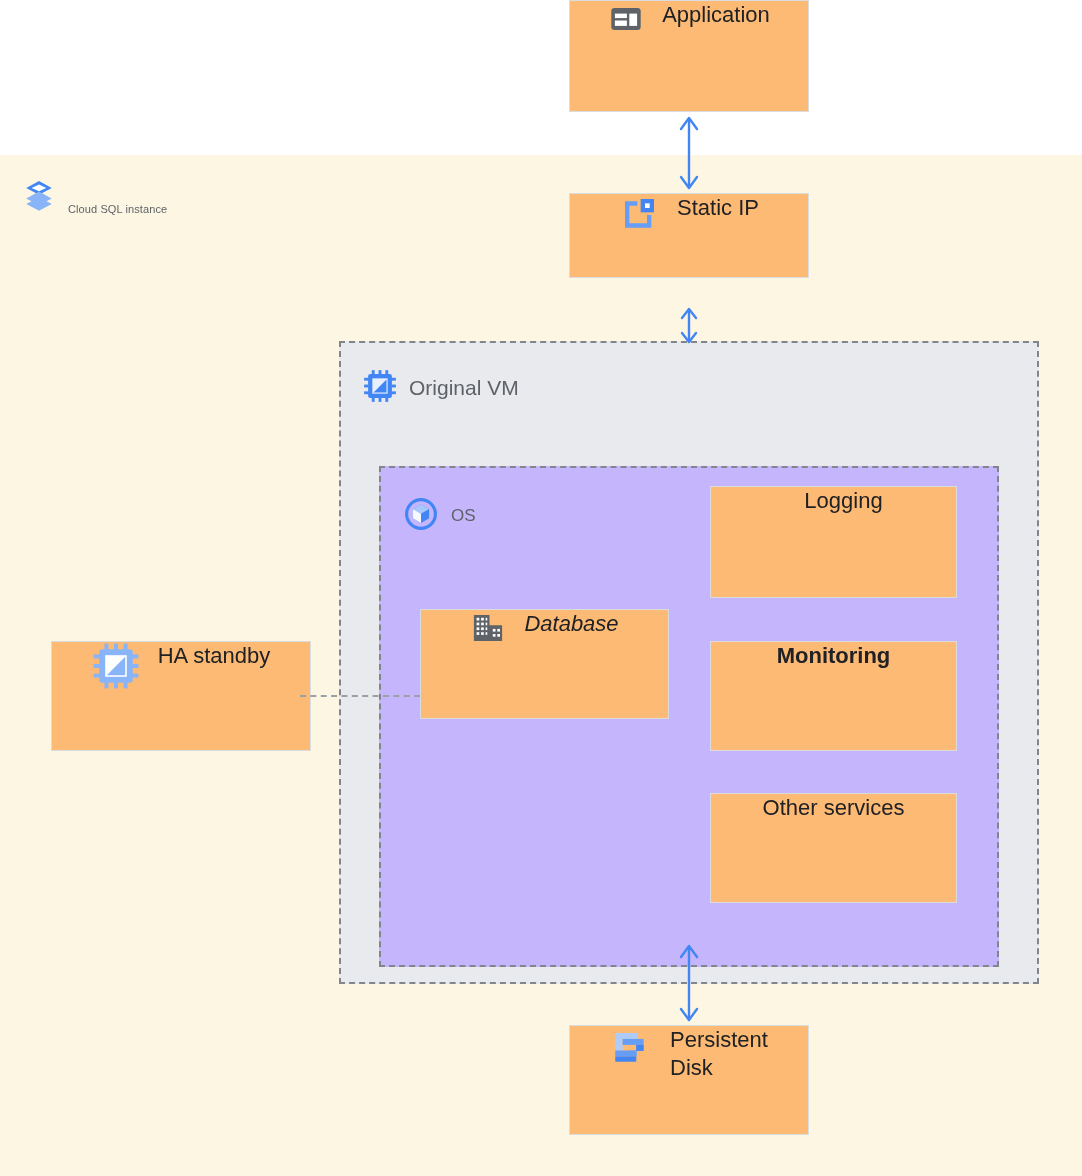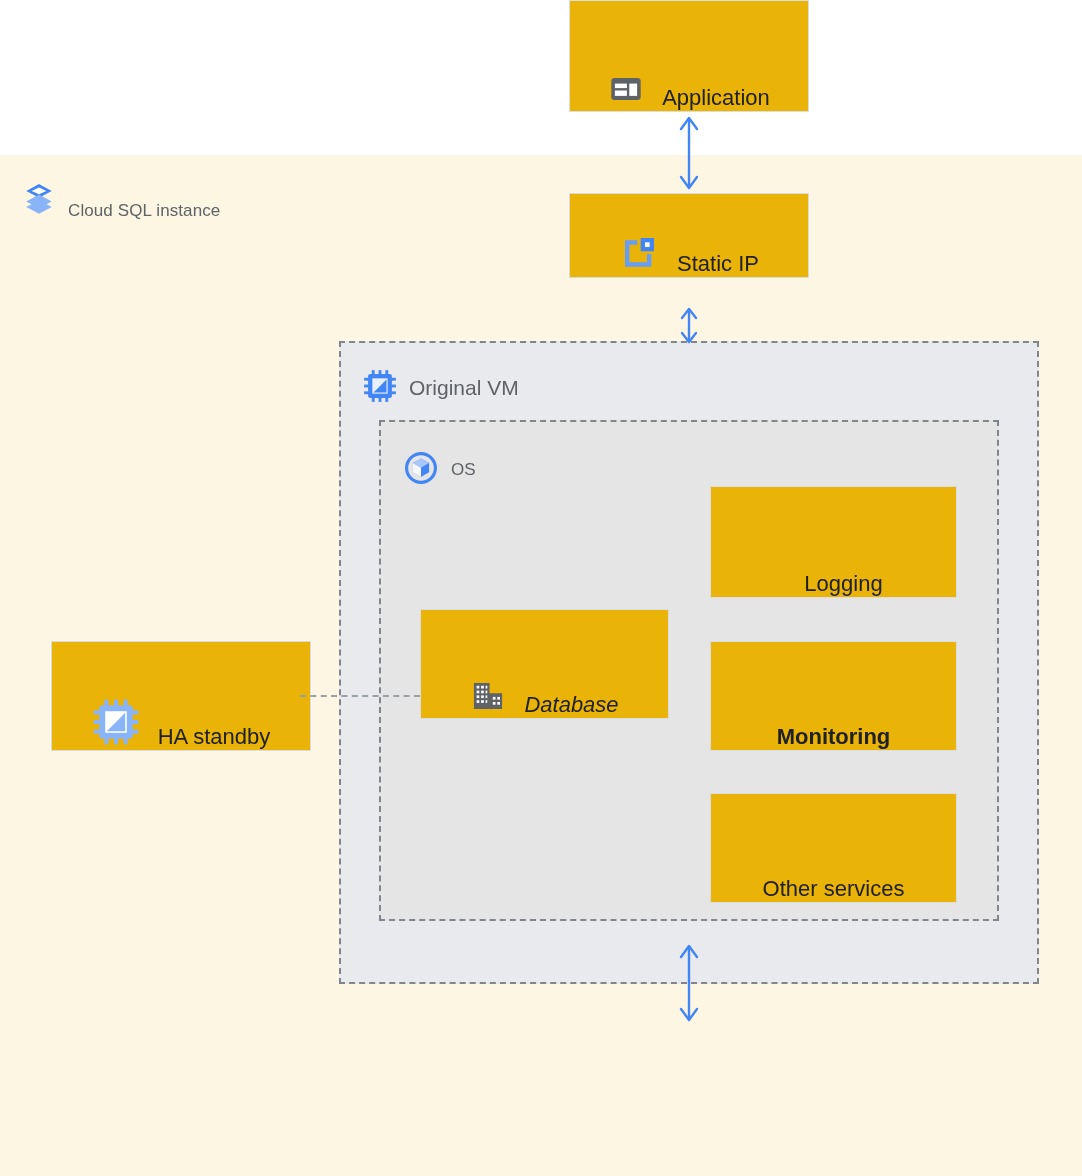--- a/index.html
+++ b/index.html
@@ -26,21 +26,21 @@
     height: 1021px;
     background: #fdf6e3;
   }
   .region-label {
     position: absolute;
     display: flex;
     align-items: center;
     gap: 12px;
   }
   .region-label .label-text {
-    font-size: 17px;
+    font-size: 11px;
     color: #5f6368;
     letter-spacing: 0.1px;
     white-space: nowrap;
     margin-top: 23px;
   }
 
   
   .vm-box {
     position: absolute;
     left: 339px;
@@ -61,47 +61,47 @@
   .vm-label .label-text {
     font-size: 21px;
     color: #5f6368;
     white-space: nowrap;
   }
 
   
   .os-box {
     position: absolute;
     left: 379px;
-    top: 420px;
+    top: 466px;
     width: 620px;
     height: 501px;
-    background: #e5e5e5;
+    background: #c4b5fd;
     border: 2px dashed #80868b;
   }
   .os-label {
     position: absolute;
     left: 22px;
     top: 28px;
     display: flex;
     align-items: center;
     gap: 12px;
   }
   .os-label .label-text {
     font-size: 17px;
     color: #5f6368;
     white-space: nowrap;
   }
 
   
   .node {
     position: absolute;
-    background: #eab308;
+    background: #fdba74;
     border: 1px solid #dadce0;
     display: flex;
-    align-items: flex-end;
+    align-items: flex-start;
     justify-content: center;
     gap: 18px;
   }
   .node .node-text {
     font-size: 22px;
     color: #202124;
     line-height: 1.25;
     white-space: pre-line;
   }
   .node.text-only { justify-content: center; }
@@ -294,14 +294,30 @@
   <div class="node text-only" id="node-other">
     <span class="node-text">Other services</span>
   </div>
 
   <svg class="connector" style="left:669px; top:938px; width:40px; height:90px;">
     <line x1="20" y1="10" x2="20" y2="80" stroke="#4285f4" stroke-width="2.4"></line>
     <polyline points="12,19 20,8 28,19" fill="none" stroke="#4285f4" stroke-width="2.4" stroke-linecap="round" stroke-linejoin="round"></polyline>
     <polyline points="12,71 20,82 28,71" fill="none" stroke="#4285f4" stroke-width="2.4" stroke-linecap="round" stroke-linejoin="round"></polyline>
   </svg>
 
+  <div class="node with-icon" id="node-persistent">
+    <span class="icon">
+      <svg width="42" height="42" viewBox="0 0 24 24">
+        <rect x="3.0" y="4.0" width="12.6" height="3.4" fill="#aecbfa"></rect>
+        <rect x="3.0" y="7.4" width="4.2" height="6.6" fill="#aecbfa"></rect>
+        <rect x="7.2" y="7.4" width="12.0" height="3.4" fill="#669df6"></rect>
+        <rect x="15.0" y="10.8" width="4.2" height="3.4" fill="#669df6"></rect>
+        <rect x="3.0" y="14.0" width="12.0" height="3.4" fill="#669df6"></rect>
+        <rect x="11.0" y="14.0" width="4.2" height="3.4" fill="#669df6"></rect>
+        <rect x="3.0" y="17.4" width="12.0" height="3.0" fill="#4285f4"></rect>
+        <rect x="15.0" y="10.8" width="4.2" height="3.4" fill="#4285f4"></rect>
+      </svg>
+    </span>
+    <span class="node-text">Persistent
+Disk</span>
+  </div>
 
 </div>
 
 </body></html>

